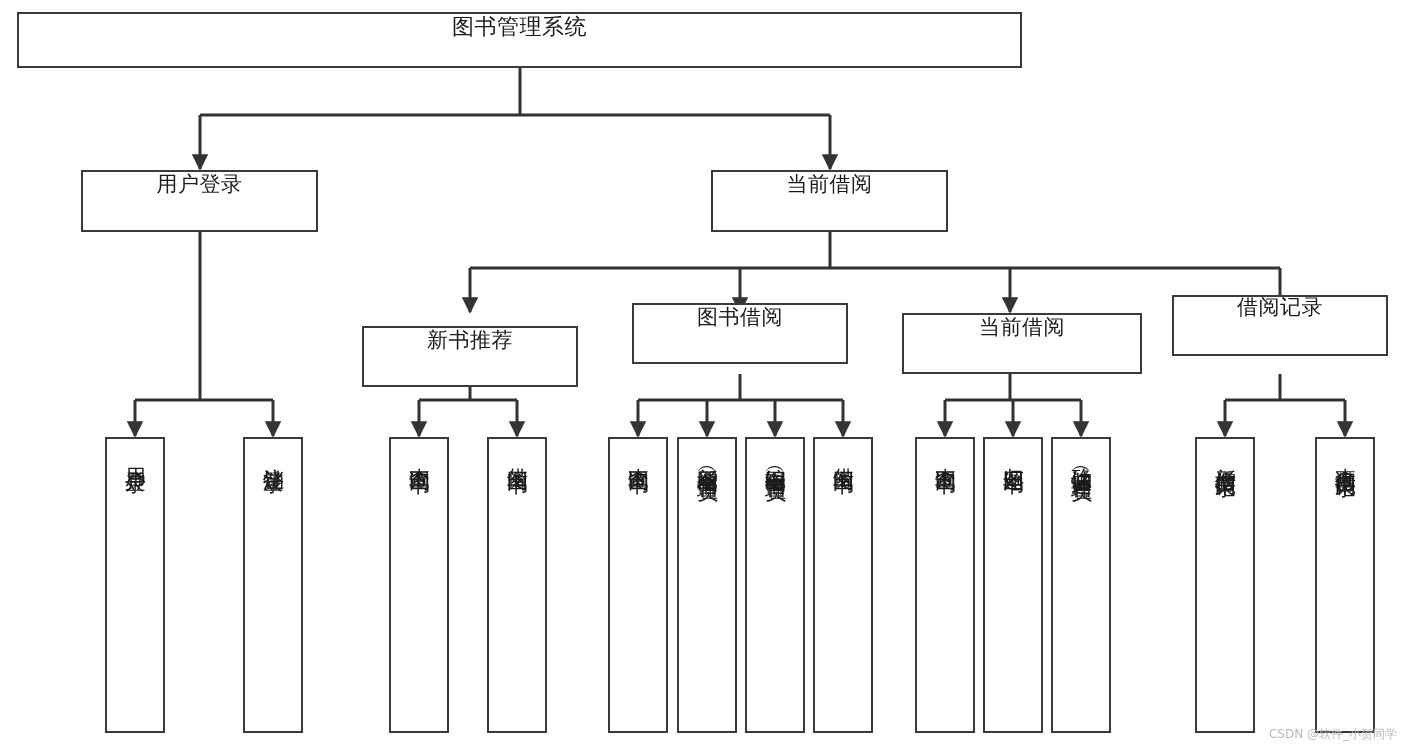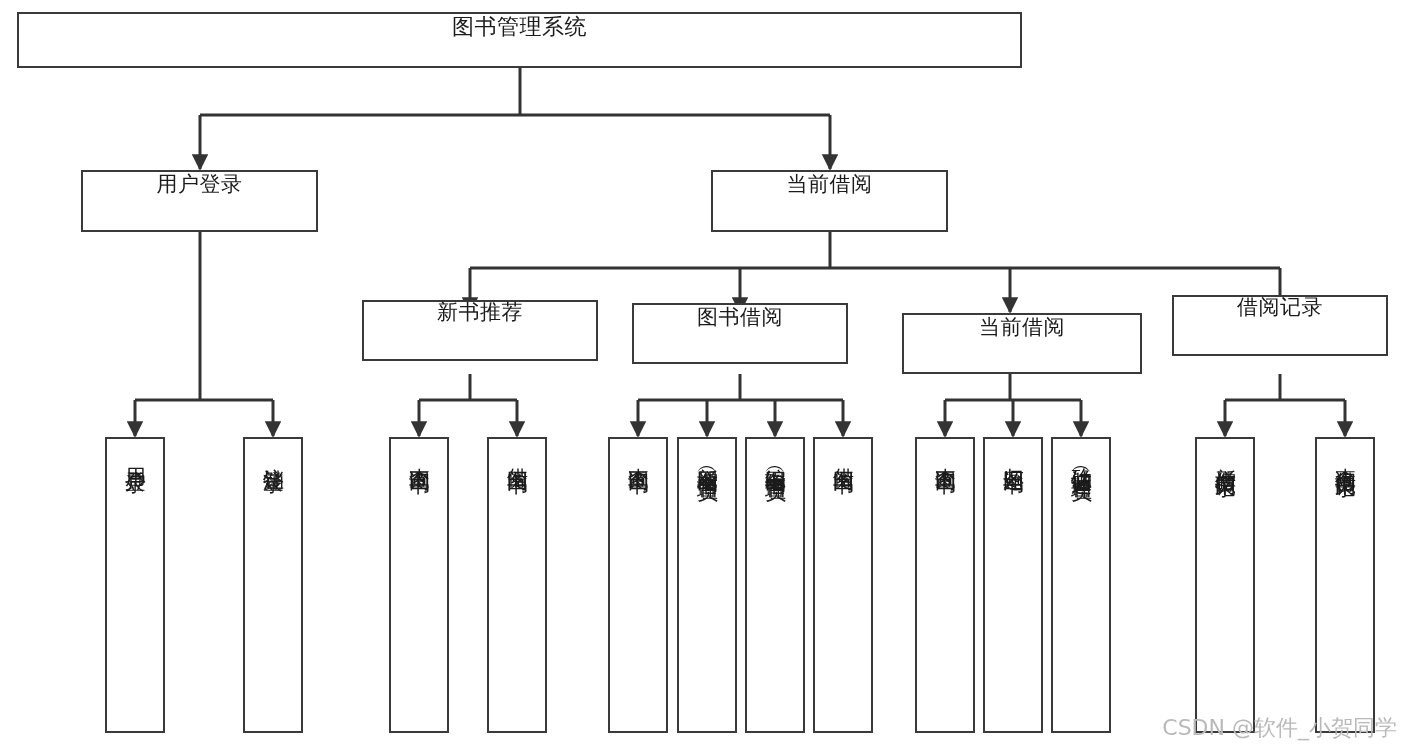--- a/index.html
+++ b/index.html
@@ -59,21 +59,21 @@
     text-orientation: upright;
     font-size: 21px;
     line-height: 1;
     letter-spacing: 2px;
     white-space: nowrap;
   }
   #watermark {
     position: absolute;
     right: 8px;
     bottom: 4px;
-    font-size: 22px;
+    font-size: 12px;
     color: #b9b9b9;
     z-index: 5;
     white-space: nowrap;
     font-family: "DejaVu Sans", "Liberation Sans", sans-serif;
     margin-top: 29px;
   }
 </style>
 </head>
 <body>
 
@@ -125,21 +125,21 @@
   <div id="node-layer">
       <div class="node horiz root" style="left: 17px; top: 12px; width: 1005px; height: 56px;">
         <span class="lbl">图书管理系统</span>
       </div>
       <div class="node horiz" style="left: 81px; top: 170px; width: 237px; height: 62px;">
         <span class="lbl">用户登录</span>
       </div>
       <div class="node horiz" style="left: 711px; top: 170px; width: 237px; height: 62px;">
         <span class="lbl">当前借阅</span>
       </div>
-      <div class="node horiz" style="left: 362px; top: 300px; width: 236px; height: 61px; font-family: Liberation Mono, monospace;">
+      <div class="node horiz" style="left: 362px; top: 326px; width: 216px; height: 61px;">
         <span class="lbl">新书推荐</span>
       </div>
       <div class="node horiz" style="left: 632px; top: 303px; width: 216px; height: 61px;">
         <span class="lbl">图书借阅</span>
       </div>
       <div class="node horiz" style="left: 902px; top: 313px; width: 240px; height: 61px;">
         <span class="lbl">当前借阅</span>
       </div>
       <div class="node horiz" style="left: 1172px; top: 295px; width: 216px; height: 61px; font-family: Liberation Mono, monospace;">
         <span class="lbl">借阅记录</span>

